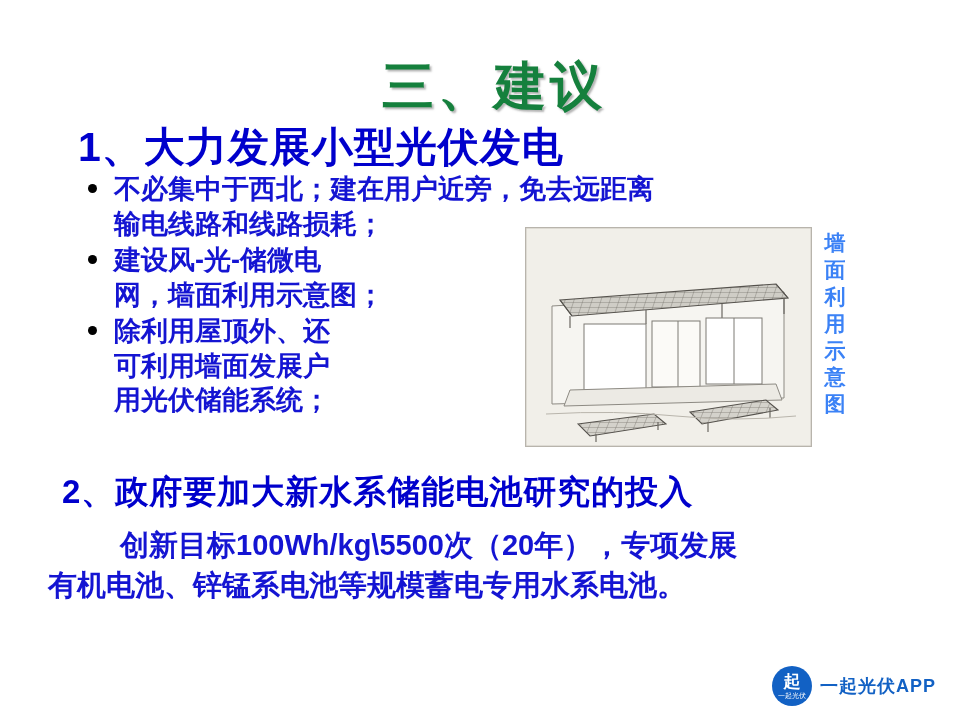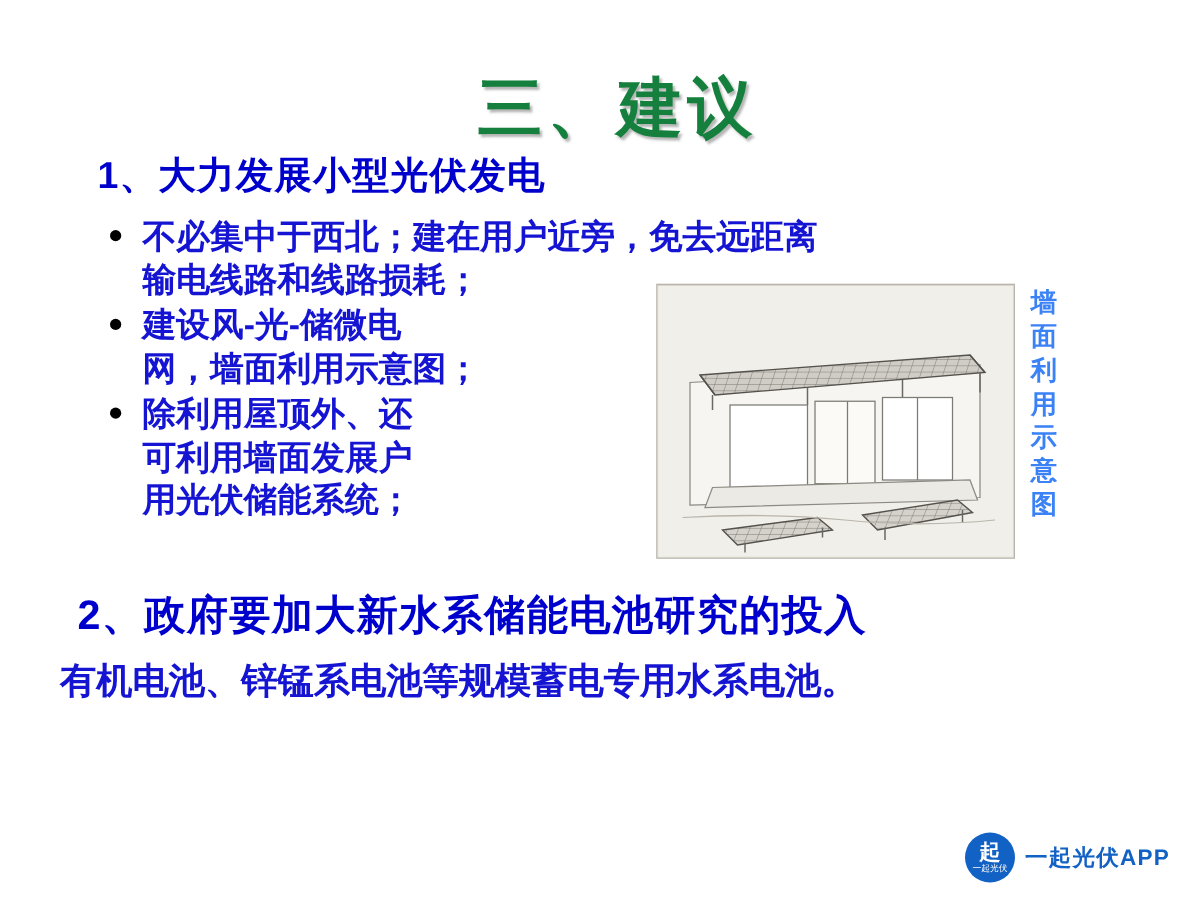--- a/index.html
+++ b/index.html
@@ -30,21 +30,21 @@
     font-weight: bold;
     color: #15803d;
     letter-spacing: 4px;
     text-shadow: 2px 2px 2px rgba(120,120,120,0.55);
     margin-left: 44px;
   }
   .heading1 {
     position: absolute;
     top: 120px;
     left: 78px;
-    font-size: 30px;
+    font-size: 41px;
     font-weight: bold;
     color: #0000cc;
     letter-spacing: 1px;
   }
   .bullets {
     position: absolute;
     top: 172px;
     left: 78px;
     width: 820px;
   }
@@ -220,20 +220,21 @@
 
       <path d="M20 186 Q90 182 150 188 Q210 194 270 188" stroke="#b9b5ac" stroke-width="1" fill="none"></path>
     </svg>
   </div>
 
   <div class="caption">墙面利用示意图</div>
 
   <div class="heading2">2、政府要加大新水系储能电池研究的投入</div>
 
   <div class="para">
+    <span class="l1">创新目标100Wh/kg\5500次（20年），专项发展</span>
     <span class="l2">有机电池、锌锰系电池等规模蓄电专用水系电池。</span>
   </div>
 
   <div class="logo">
     <div class="logo-badge">
       <span class="big">起</span>
       <span class="small">一起光伏</span>
     </div>
     <div class="logo-text">一起光伏APP</div>
   </div>

